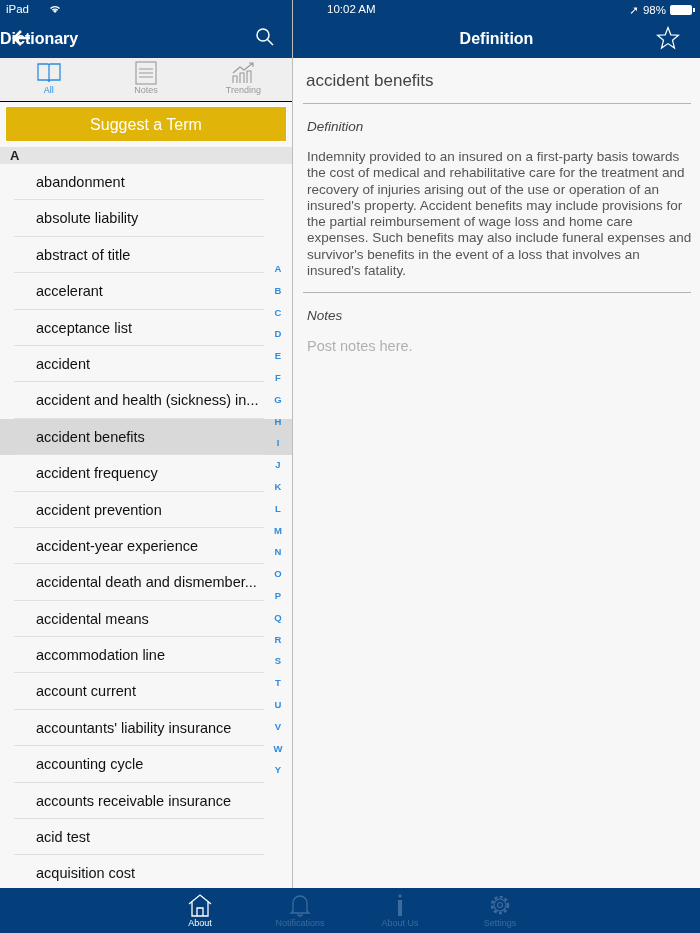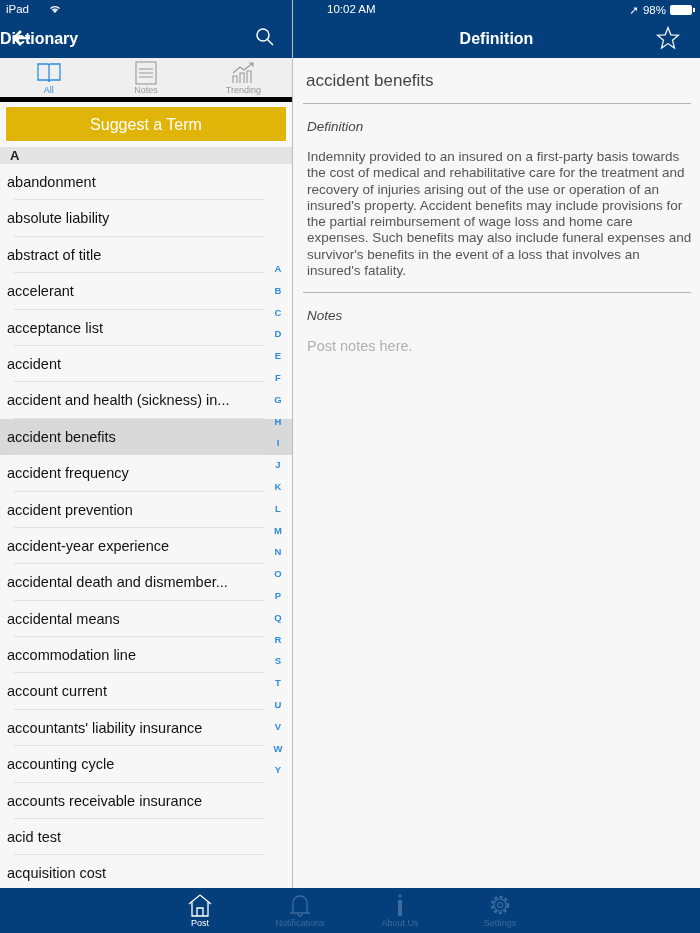--- a/index.html
+++ b/index.html
@@ -9,28 +9,28 @@
 .status .c{position:absolute;left:327px;top:3px}
 .status .r{position:absolute;right:8px;top:3px;display:flex;align-items:center;gap:4px}
 .battery{width:22px;height:10px;background:#fff;border-radius:2px;position:relative}
 .battery:after{content:"";position:absolute;right:-3px;top:3px;width:2px;height:4px;background:#fff}
 .left{position:absolute;left:0;top:20px;width:292px;height:868px;background:#f7f7f7}
 .divider{position:absolute;left:292px;top:0;width:1px;height:888px;background:#bcbcbc}
 .navL{height:38px;background:#043f7c;color:#fff;position:relative}
 .navL .title{position:absolute;left:0;right:0;top:10px;font-size:16px;font-weight:bold}
 .navL .back{position:absolute;left:10px;top:6px;width:24px;height:24px}
 .navL .search{position:absolute;left:255px;top:7px;width:20px;height:20px}
-.seg{height:44px;background:#efefef;display:flex;border-bottom:5px solid #000000}
+.seg{height:44px;background:#efefef;display:flex;border-bottom:1px solid #000000}
 .seg .tab{flex:1;display:flex;flex-direction:column;align-items:center;padding-top:3px;font-size:9px;color:#999}
 .seg .tab svg{width:26px;height:24px}
 .seg .tab.active{color:#2f8cde}
 .suggest{margin:4px 5px 0 5px;height:36px;background:#e0b408;color:#fff;font-size:16px;text-align:center;line-height:36px;border:1px solid #fff}
 .sechead{margin-top:5px;height:17px;background:#e4e4e4;font-size:13px;font-weight:bold;color:#222;padding-left:10px;line-height:17px}
 .list{position:relative}
-.row{height:36.4px;position:relative;font-size:14.5px;color:#111;padding-left:7px;line-height:36px;white-space:nowrap}
+.row{height:36.4px;position:relative;font-size:14.5px;color:#111;padding-left:36px;line-height:36px;white-space:nowrap}
 .row:after{content:"";position:absolute;left:14px;right:28px;bottom:0;height:1px;background:#e0e0e0}
 .row.sel{background:#d9d9d9}
 .index{position:absolute;left:270px;top:258px;width:16px;display:flex;flex-direction:column;align-items:center}
 .index span{font-size:9.5px;color:#2f8cde;font-weight:bold;height:21.8px;line-height:21.8px}
 .right{position:absolute;left:293px;top:20px;width:407px;height:868px;background:#f7f7f7}
 .navR{height:38px;background:#043f7c;color:#fff;position:relative}
 .navR .title{position:absolute;left:0;right:0;text-align:center;top:10px;font-size:16px;font-weight:bold}
 .navR .star{position:absolute;right:20px;top:6px;width:24px;height:24px}
 .term{position:absolute;left:13px;top:51px;font-size:17px;color:#444}
 .hr{position:absolute;left:10px;right:9px;height:1px;background:#b4b4b4}
@@ -160,21 +160,21 @@
   <div class="hr" style="top:272px"></div>
   <div class="lbl" style="top:288px">Notes</div>
   <div class="notes">Post notes here.</div>
 </div>
 
 <div class="tabbar">
   <div class="t active">
     <svg viewBox="0 0 26 26">
         <path d="M2 12 L13 3 L24 12 M5 10 V24 H21 V10 M10 24 V16 H16 V24" stroke="#fff" stroke-width="1.3" fill="none"></path>
       </svg>
-    <span>Post</span>
+    <span>About</span>
     </div>
   <div class="t">
     <svg viewBox="0 0 26 26">
         <path d="M6 19 V11 A7 7 0 0 1 20 11 V19 L22 21 H4Z M11 22 A2 2 0 0 0 15 22" stroke="#3c6b9c" stroke-width="1.3" fill="none"></path>
       </svg>
     <span>Notifications</span>
     </div>
   <div class="t">
     <svg viewBox="0 0 26 26">
         <path d="M13 2 L15 4 L13 6 L11 4Z" fill="#3c6b9c"></path>

